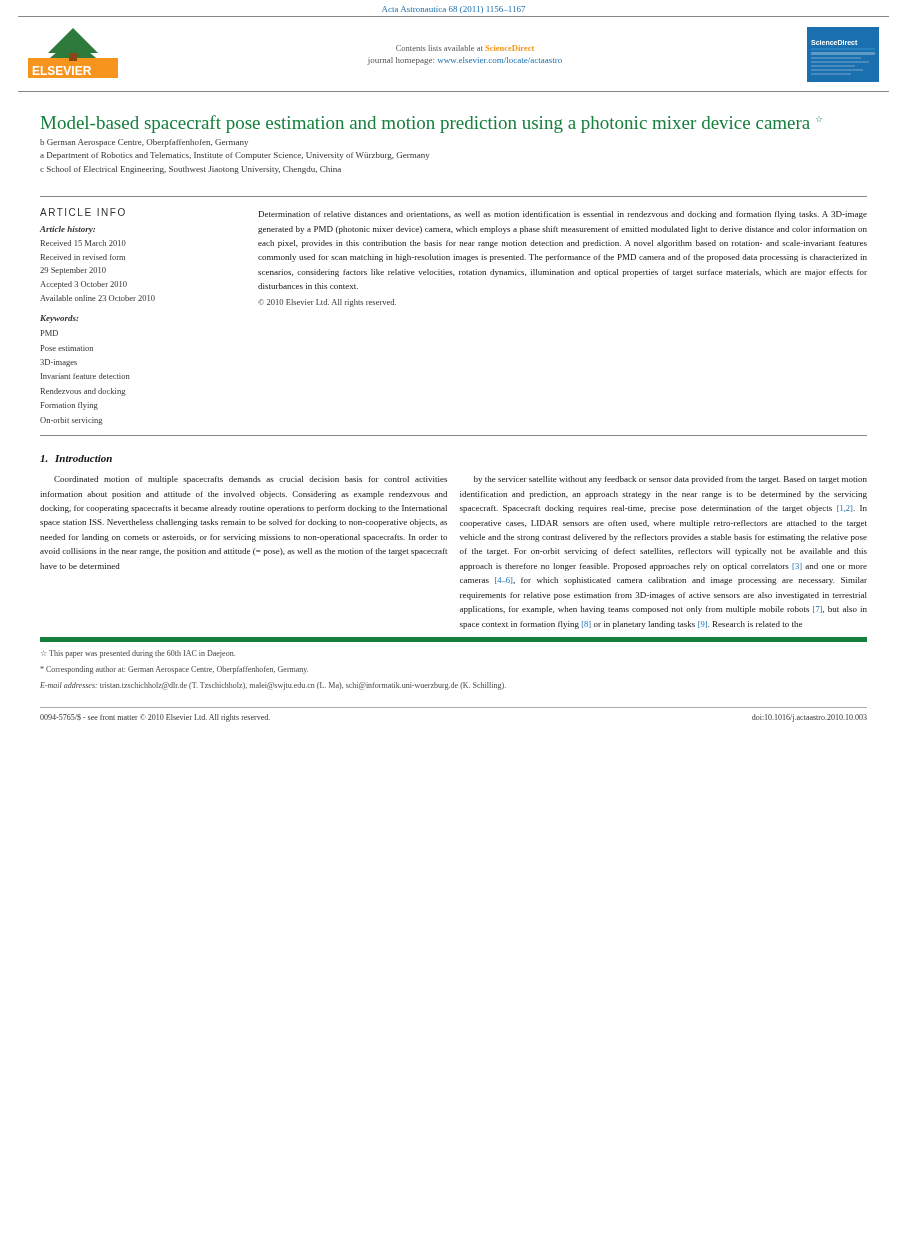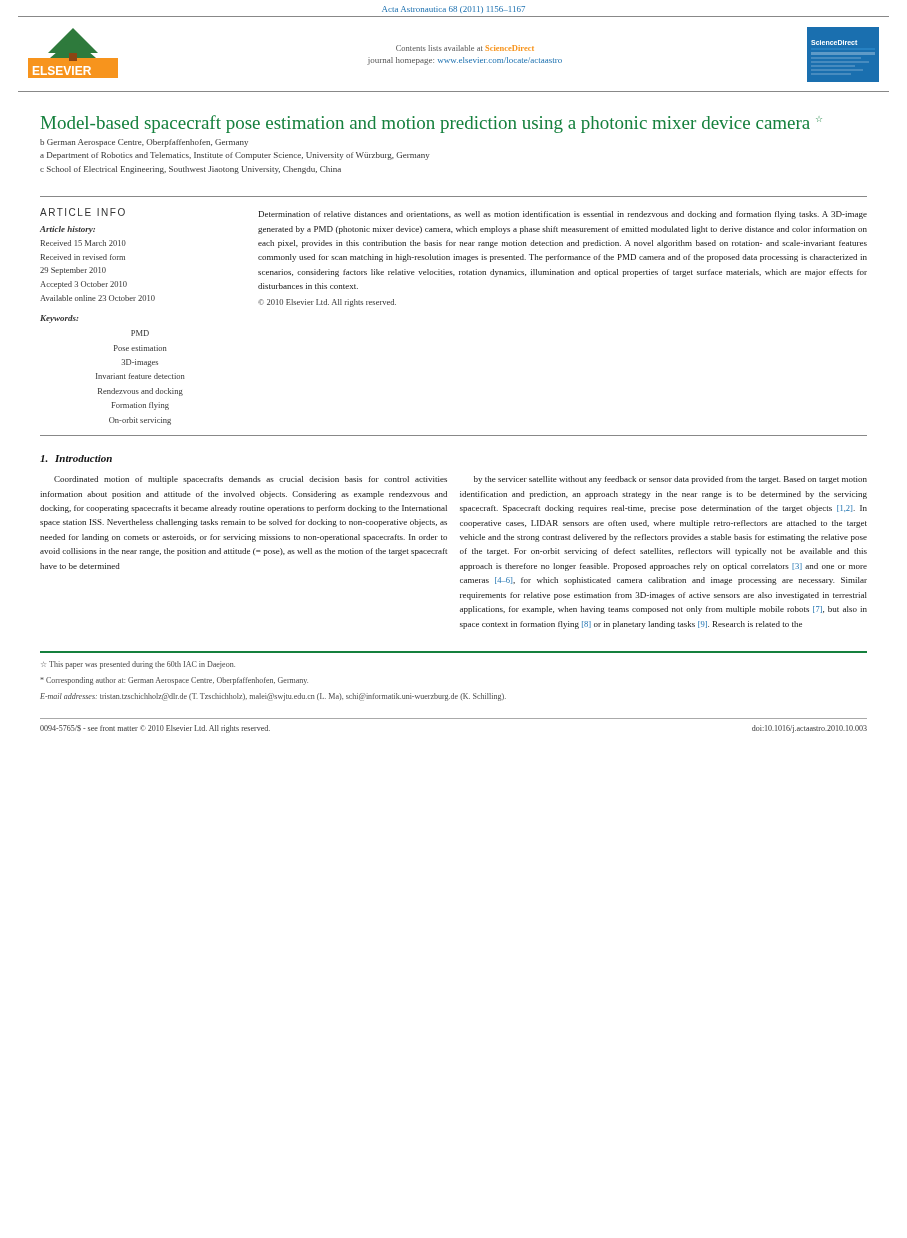--- a/index.html
+++ b/index.html
@@ -131,21 +131,20 @@
       font-style: italic;
       font-weight: bold;
       color: #333;
       margin-bottom: 3px;
     }
 
     .keywords-list {
       font-size: 8.5px;
       line-height: 1.7;
       color: #333;
-      text-align: center;
     }
 
     .abstract-text {
       font-size: 9px;
       line-height: 1.6;
       color: #111;
       text-align: justify;
     }
 
     .copyright {
@@ -188,22 +187,21 @@
       text-indent: 14px;
     }
 
     .ref-link {
       color: #1a6faf;
       text-decoration: none;
       font-size: 8.5px;
     }
 
     .footnote-section {
-      margin-top: 14px;
-      border-top: 2px solid #15803d;
+      border-top: 5px solid #15803d;
       padding-top: 6px;
       font-size: 8px;
       color: #444;
       line-height: 1.6;
     }
 
     .footnote-section p {
       margin-bottom: 3px;
     }
 

